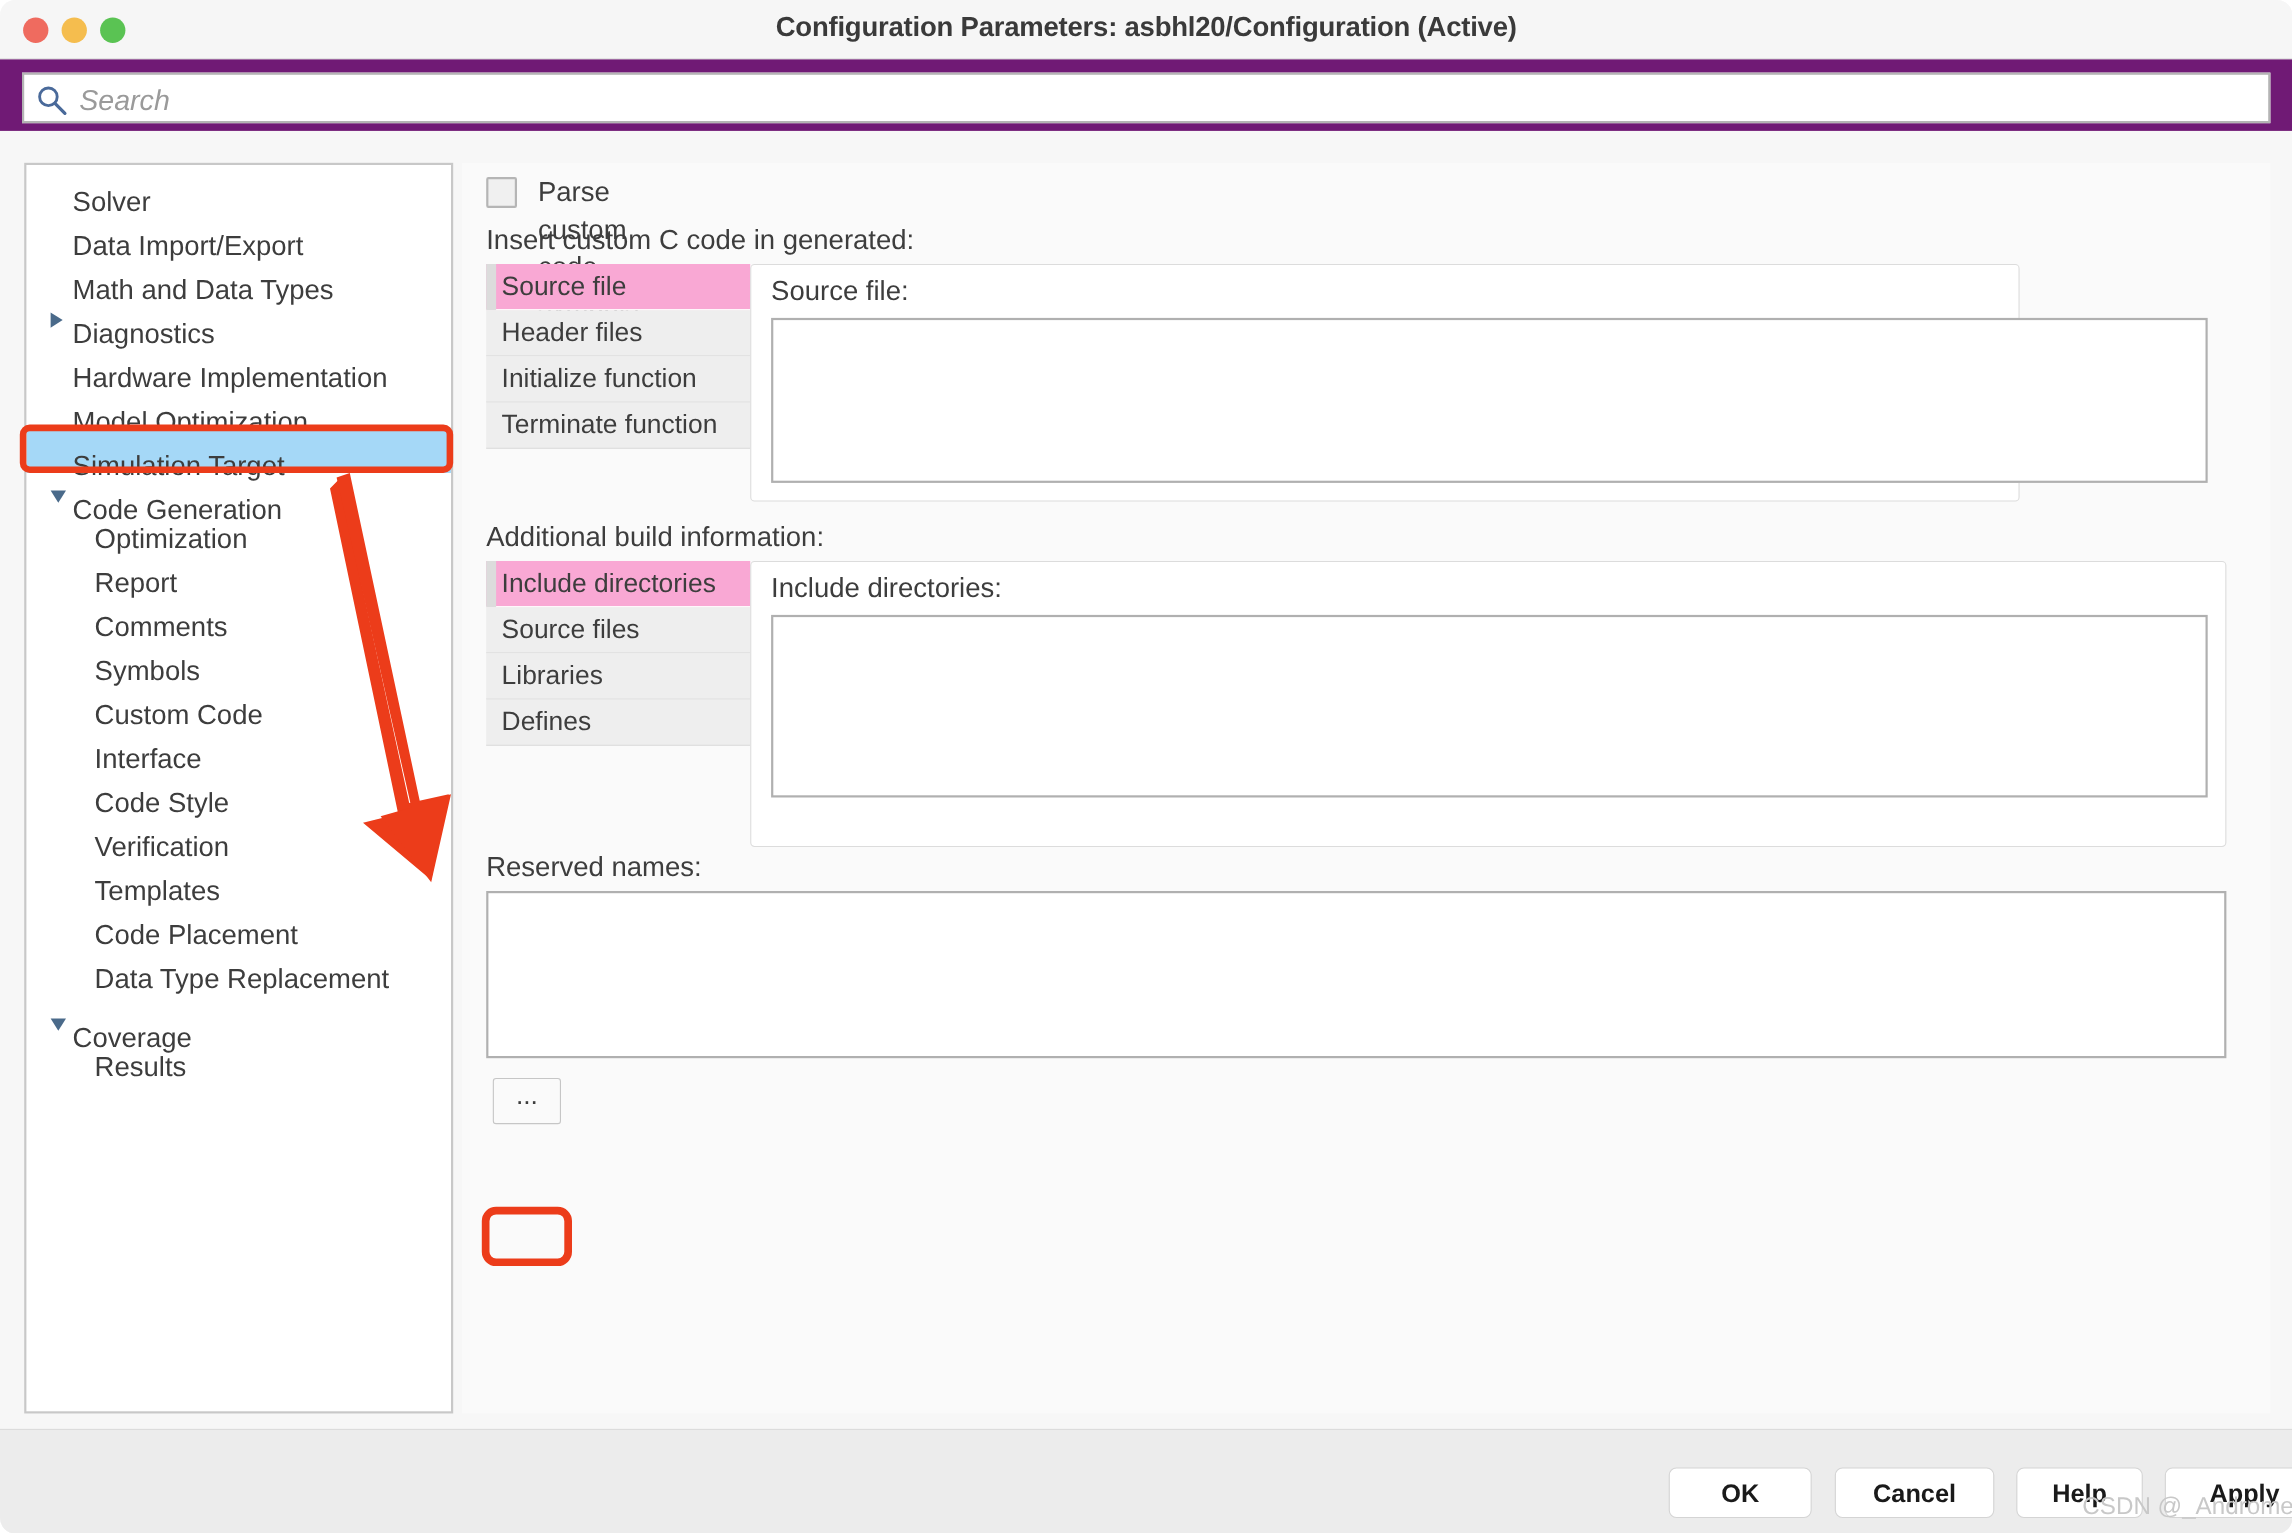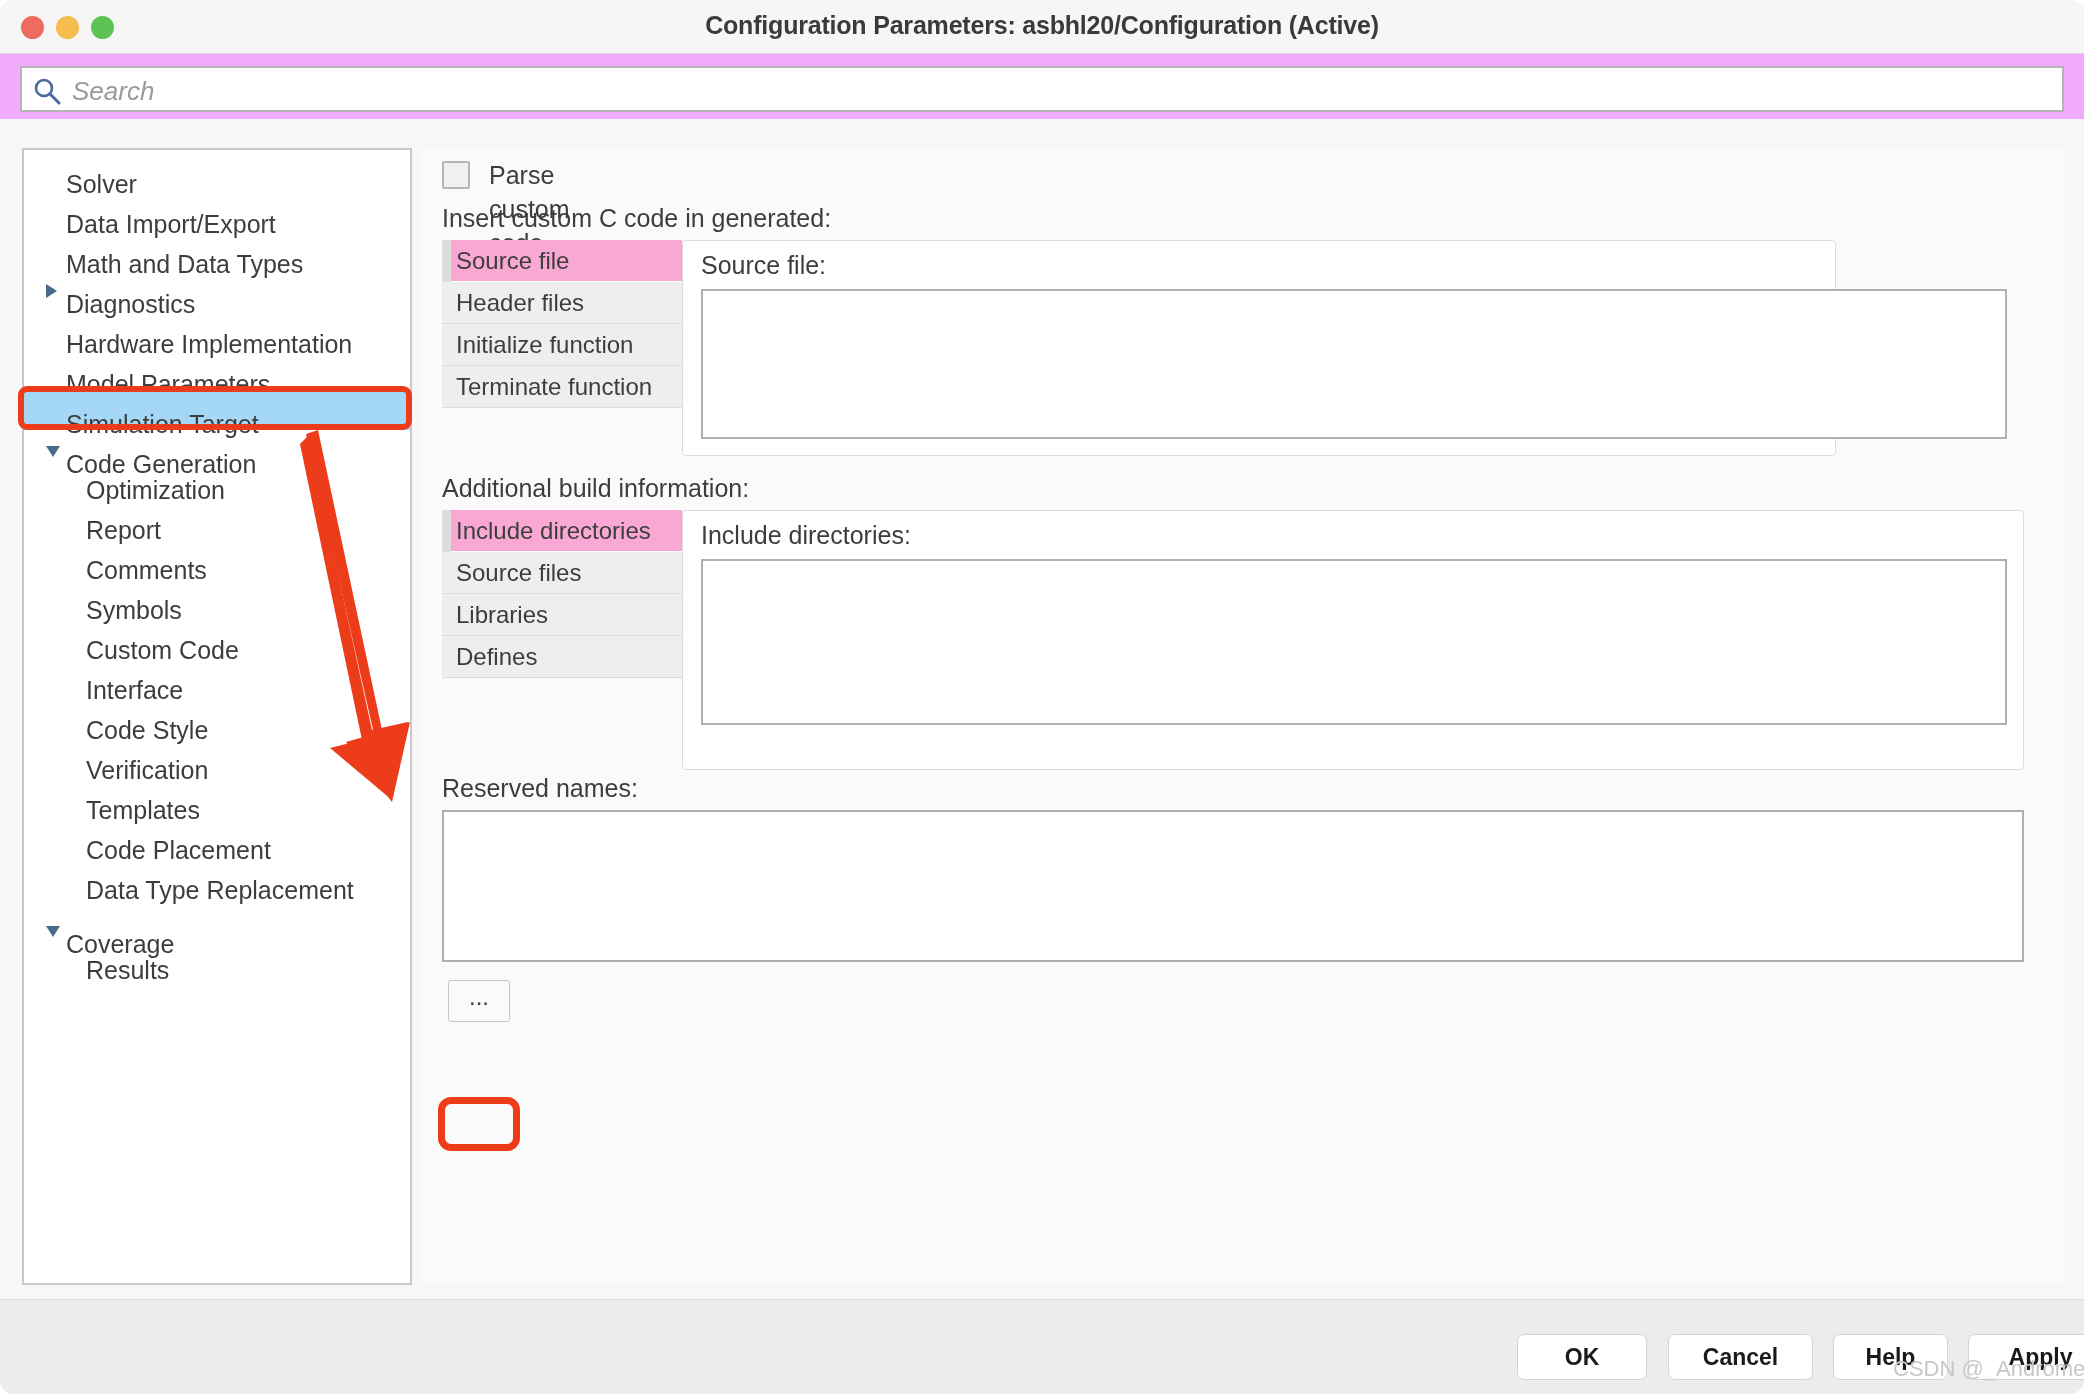--- a/index.html
+++ b/index.html
@@ -37,21 +37,21 @@
     position: absolute; left: 0; top: 11px; width: 2084px;
     text-align: center;
     font-size: 25px; font-weight: bold; color: #3a3a3a;
     letter-spacing: -0.2px;
   }
 
   
   #searchbar-area {
     position: absolute; left: 0; top: 54px;
     width: 2084px; height: 65px;
-    background: #f0abfc;
+    background: #701a75;
   }
   #searchbox {
     position: absolute; left: 20px; top: 12px;
     width: 2044px; height: 46px;
     background: #ffffff;
     border: 2px solid #b4b4b4;
   }
   #search-icon {
     position: absolute; left: 10px; top: 8px;
     width: 30px; height: 30px;
@@ -256,21 +256,21 @@
         <span class="label">Math and Data Types</span>
       </div>
       <div class="tree-item depth0">
         <div class="disclosure collapsed"></div>
         <span class="label">Diagnostics</span>
       </div>
       <div class="tree-item depth0">
         <span class="label">Hardware Implementation</span>
       </div>
       <div class="tree-item depth0">
-        <span class="label">Model Parameters</span>
+        <span class="label">Model Optimization</span>
       </div>
       <div class="tree-item depth0 selected">
         <span class="label">Simulation Target</span>
       </div>
       <div class="tree-item depth0">
         <div class="disclosure expanded"></div>
         <span class="label">Code Generation</span>
       </div>
       <div class="tree-item depth1">
         <span class="label">Optimization</span>

